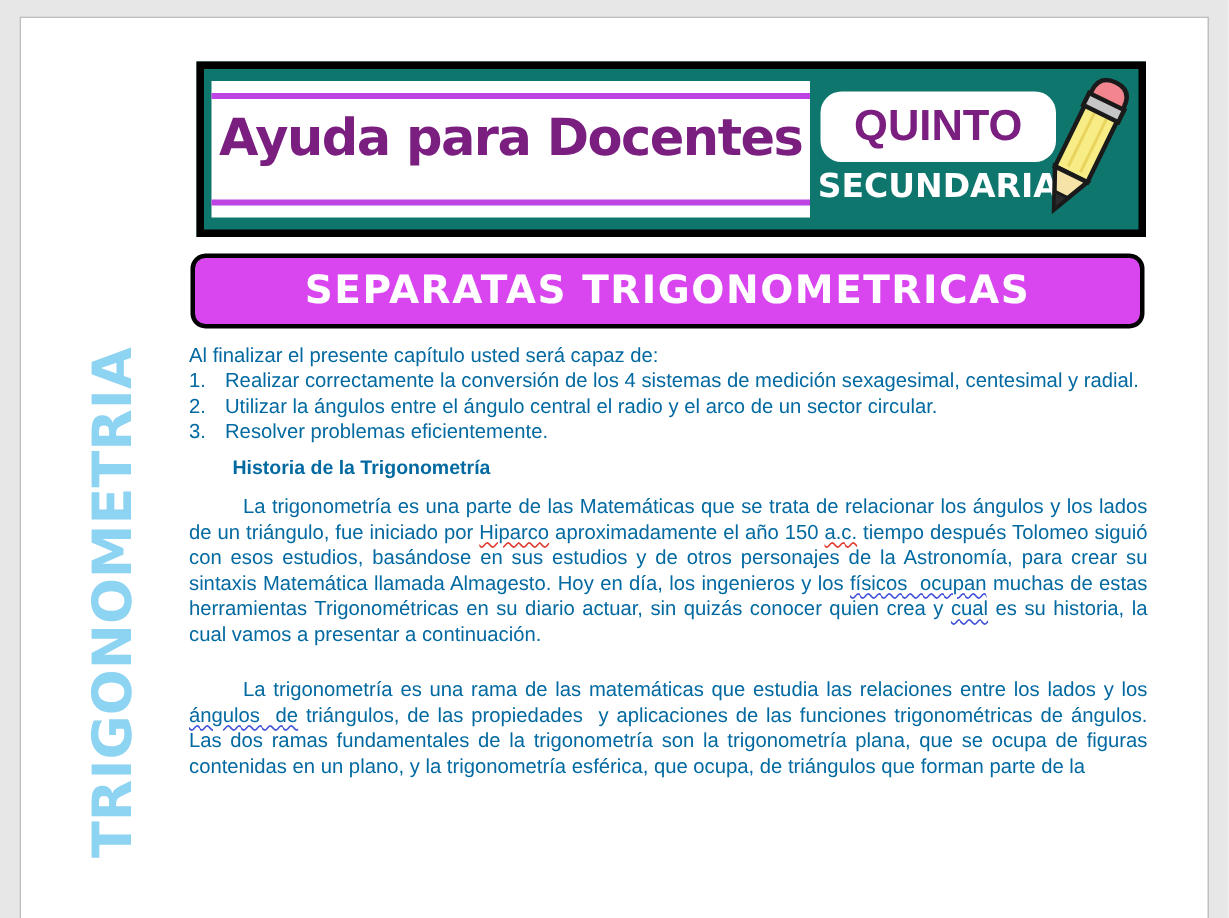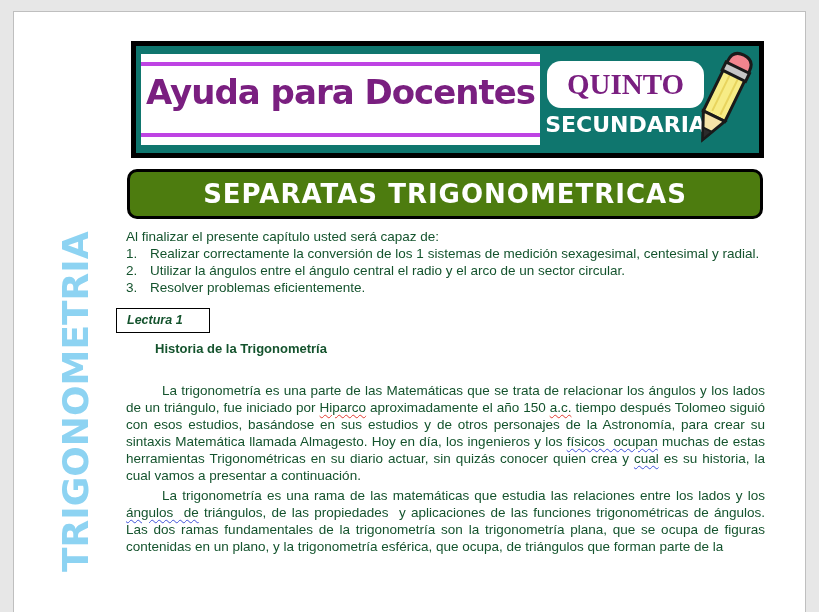--- a/index.html
+++ b/index.html
@@ -43,63 +43,63 @@
     text-align: center; white-space: nowrap;
     font-family: "DejaVu Sans", sans-serif; font-weight: bold;
     font-size: 34px; letter-spacing: -1px; color: #7a1f80;
   }
   .quinto-box {
     position: absolute; left: 411px; top: 15px; width: 157px; height: 47px;
     background: #ffffff; border-radius: 14px;
     display: flex; align-items: center; justify-content: center;
   }
   .quinto-text {
-    font-family: Liberation Serif, serif; font-weight: bold;
+    font-family: Liberation Sans, sans-serif; font-weight: bold;
     font-size: 29px; color: #7a1f80; letter-spacing: 0px;
   }
   .secundaria-text {
     position: absolute; left: 399px; top: 66px; width: 181px;
     text-align: center; font-family: "DejaVu Sans", sans-serif;
     font-weight: bold; font-size: 22px; color: #ffffff; letter-spacing: 0px;
   }
   .pencil-wrap { position: absolute; right: -2px; top: 2px; width: 78px; height: 104px; }
 
   
   .heading-banner {
     position: absolute; left: 113px; top: 157px; width: 636px; height: 50px;
-    background: #4d7c0f; border: 3px solid #000; border-radius: 10px;
+    background: #d946ef; border: 3px solid #000; border-radius: 10px;
     display: flex; align-items: center; justify-content: center;
   }
   .heading-banner-text {
     font-family: "DejaVu Sans", sans-serif; font-weight: bold;
     font-size: 26px; color: #ffffff; letter-spacing: 1px; white-space: nowrap;
   }
 
   
   .content {
     position: absolute; left: 112px; top: 216px; width: 639px;
-    font-size: 13.5px; line-height: 17px; color: #14532d;
+    font-size: 13.5px; line-height: 17px; color: #0369a1;
   }
   .intro-line { text-align: left; }
   .obj-item { display: flex; }
   .obj-num { width: 24px; flex: 0 0 24px; }
   .obj-text { flex: 1; text-align: justify; }
 
   .lectura-box {
     display: inline-block; margin-top: 12px; margin-left: -10px;
     border: 1px solid #000; padding: 3px 26px 3px 10px;
     font-weight: bold; font-style: italic; font-size: 12.5px;
   }
   .section-heading { margin-top: 7px; font-weight: bold; font-size: 13px; padding-left: 29px; }
 
   .body-par {
-    margin-top: 25px; text-align: justify; text-indent: 36px;
+    margin-top: 9px; text-align: justify; text-indent: 36px;
     white-space: pre-wrap;
   }
-  .body-par + .body-par { margin-top: 3px; }
+  .body-par + .body-par { margin-top: 20px; }
 
   .sq-red  { text-decoration-line: underline; text-decoration-style: wavy;
              text-decoration-color: #e03a2f; text-decoration-thickness: 1px;
              text-underline-offset: 2px; }
   .sq-blue { text-decoration-line: underline; text-decoration-style: wavy;
              text-decoration-color: #3f51d8; text-decoration-thickness: 1px;
              text-underline-offset: 2px; }
 </style>
 </head>
 <body>
@@ -136,32 +136,31 @@
 
     <div class="heading-banner">
       <span class="heading-banner-text">SEPARATAS TRIGONOMETRICAS</span>
     </div>
 
     <div class="content">
       <div class="intro-line">Al finalizar el presente capítulo usted será capaz de:</div>
 
       <div class="obj-item">
         <span class="obj-num">1.</span>
-        <div class="obj-text">Realizar correctamente la conversión de los 1 sistemas de medición sexagesimal, centesimal y radial.</div>
+        <div class="obj-text">Realizar correctamente la conversión de los 4 sistemas de medición sexagesimal, centesimal y radial.</div>
       </div>
       <div class="obj-item">
         <span class="obj-num">2.</span>
         <div class="obj-text">Utilizar la ángulos entre el ángulo central el radio y el arco de un sector circular.</div>
       </div>
       <div class="obj-item">
         <span class="obj-num">3.</span>
         <div class="obj-text">Resolver problemas eficientemente.</div>
       </div>
 
-      <div class="lectura-box">Lectura 1</div>
 
       <div class="section-heading">Historia de la Trigonometría</div>
 
       <div id="paragraphs">
           <p class="body-par"><span>La trigonometría es una parte de las Matemáticas que se trata de relacionar los ángulos y los lados de un triángulo, fue iniciado por </span><span class="sq-red">Hiparco</span><span> aproximadamente el año 150 </span><span class="sq-red">a.c.</span><span> tiempo después Tolomeo siguió con esos estudios, basándose en sus estudios y de otros personajes de la Astronomía, para crear su sintaxis Matemática llamada Almagesto. Hoy en día, los ingenieros y los </span><span class="sq-blue">físicos  ocupan</span><span> muchas de estas herramientas Trigonométricas en su diario actuar, sin quizás conocer quien crea y </span><span class="sq-blue">cual</span><span> es su historia, la cual vamos a presentar a continuación.</span></p>
           <p class="body-par"><span>La trigonometría es una rama de las matemáticas que estudia las relaciones entre los lados y los </span><span class="sq-blue">ángulos  de</span><span> triángulos, de las propiedades  y aplicaciones de las funciones trigonométricas de ángulos. Las dos ramas fundamentales de la trigonometría son la trigonometría plana, que se ocupa de figuras contenidas en un plano, y la trigonometría esférica, que ocupa, de triángulos que forman parte de la</span></p>
         </div>
     </div>
 
   </div>

